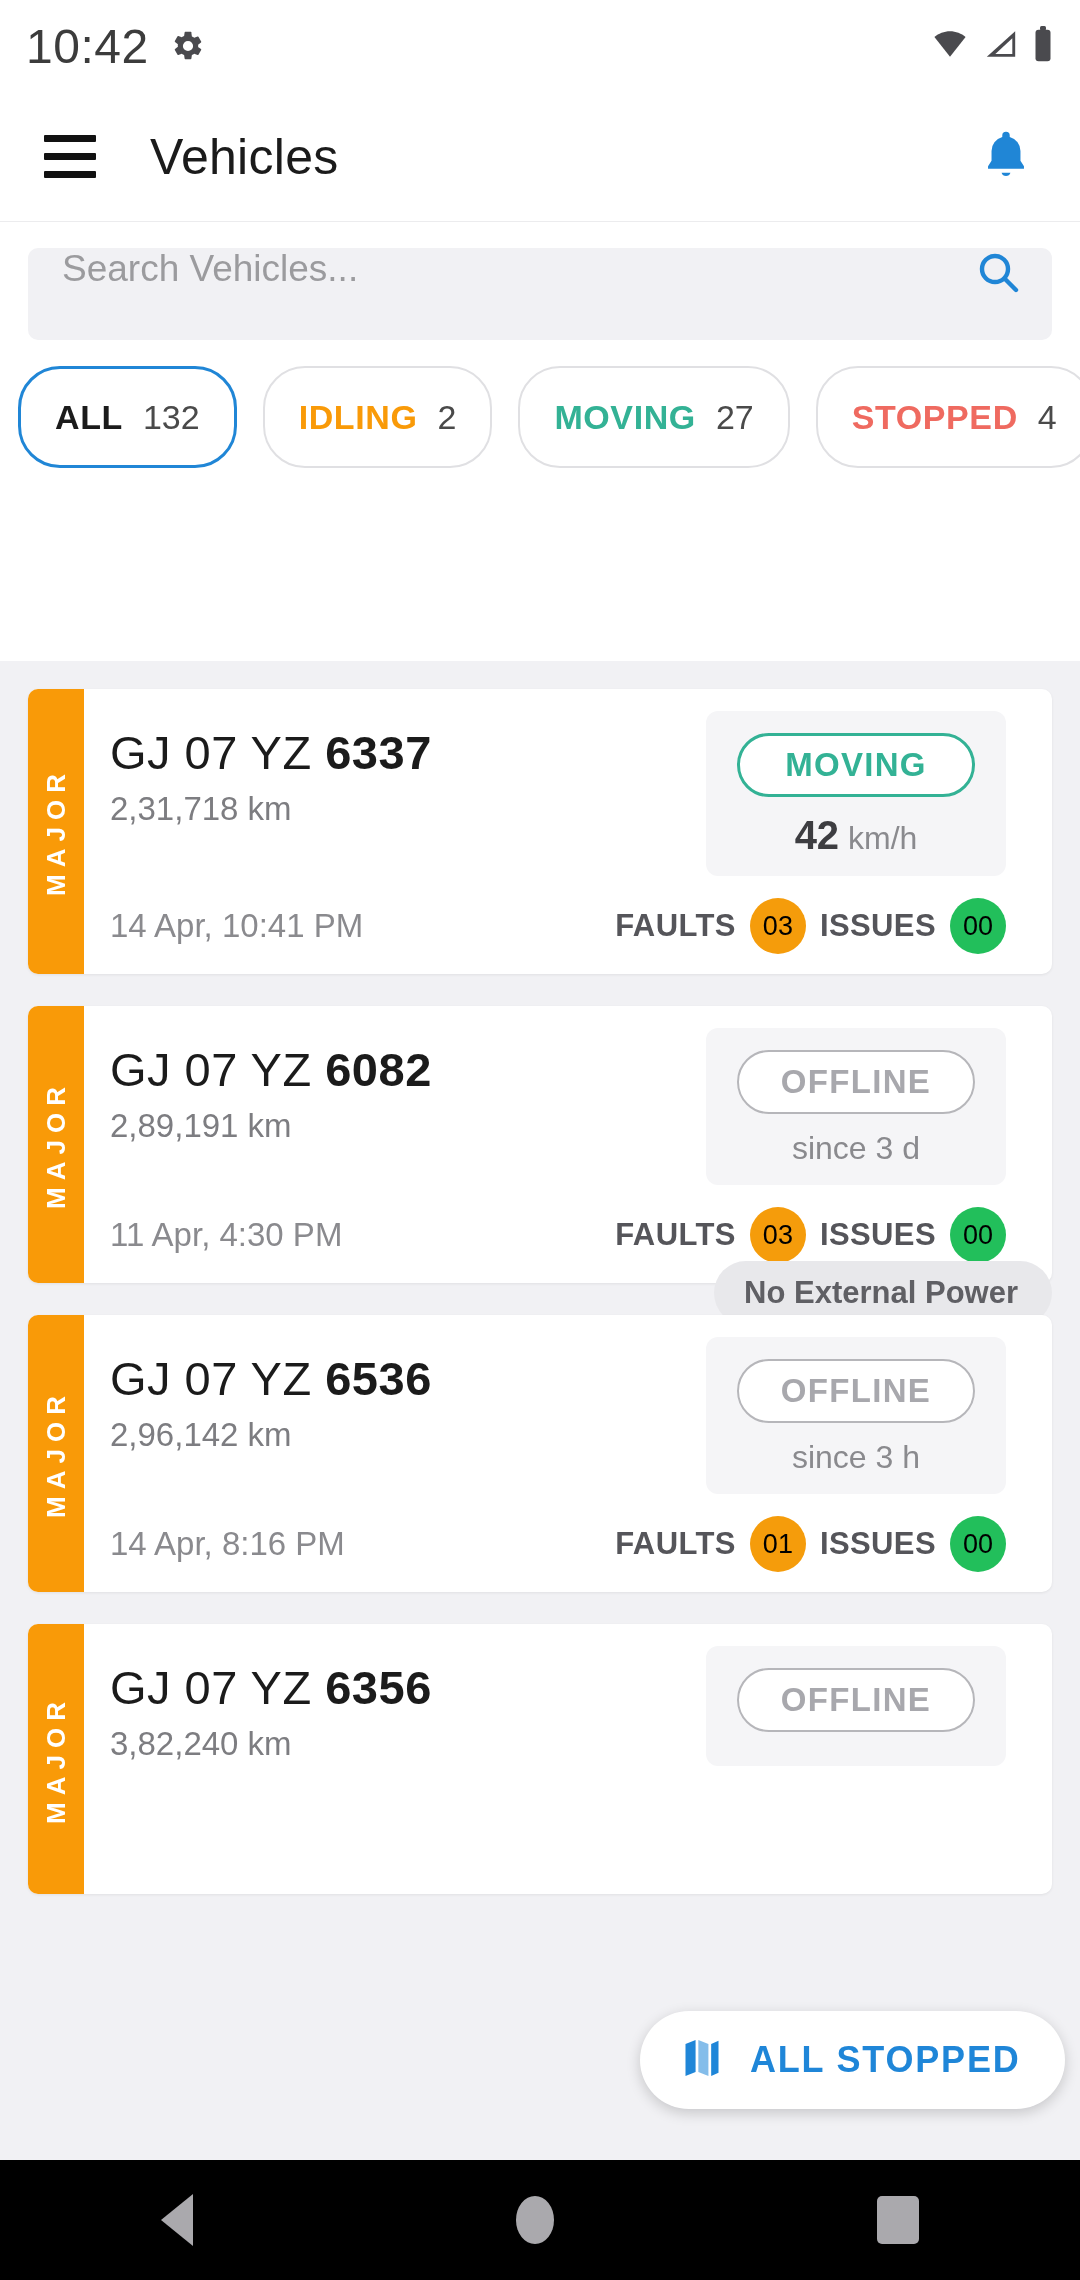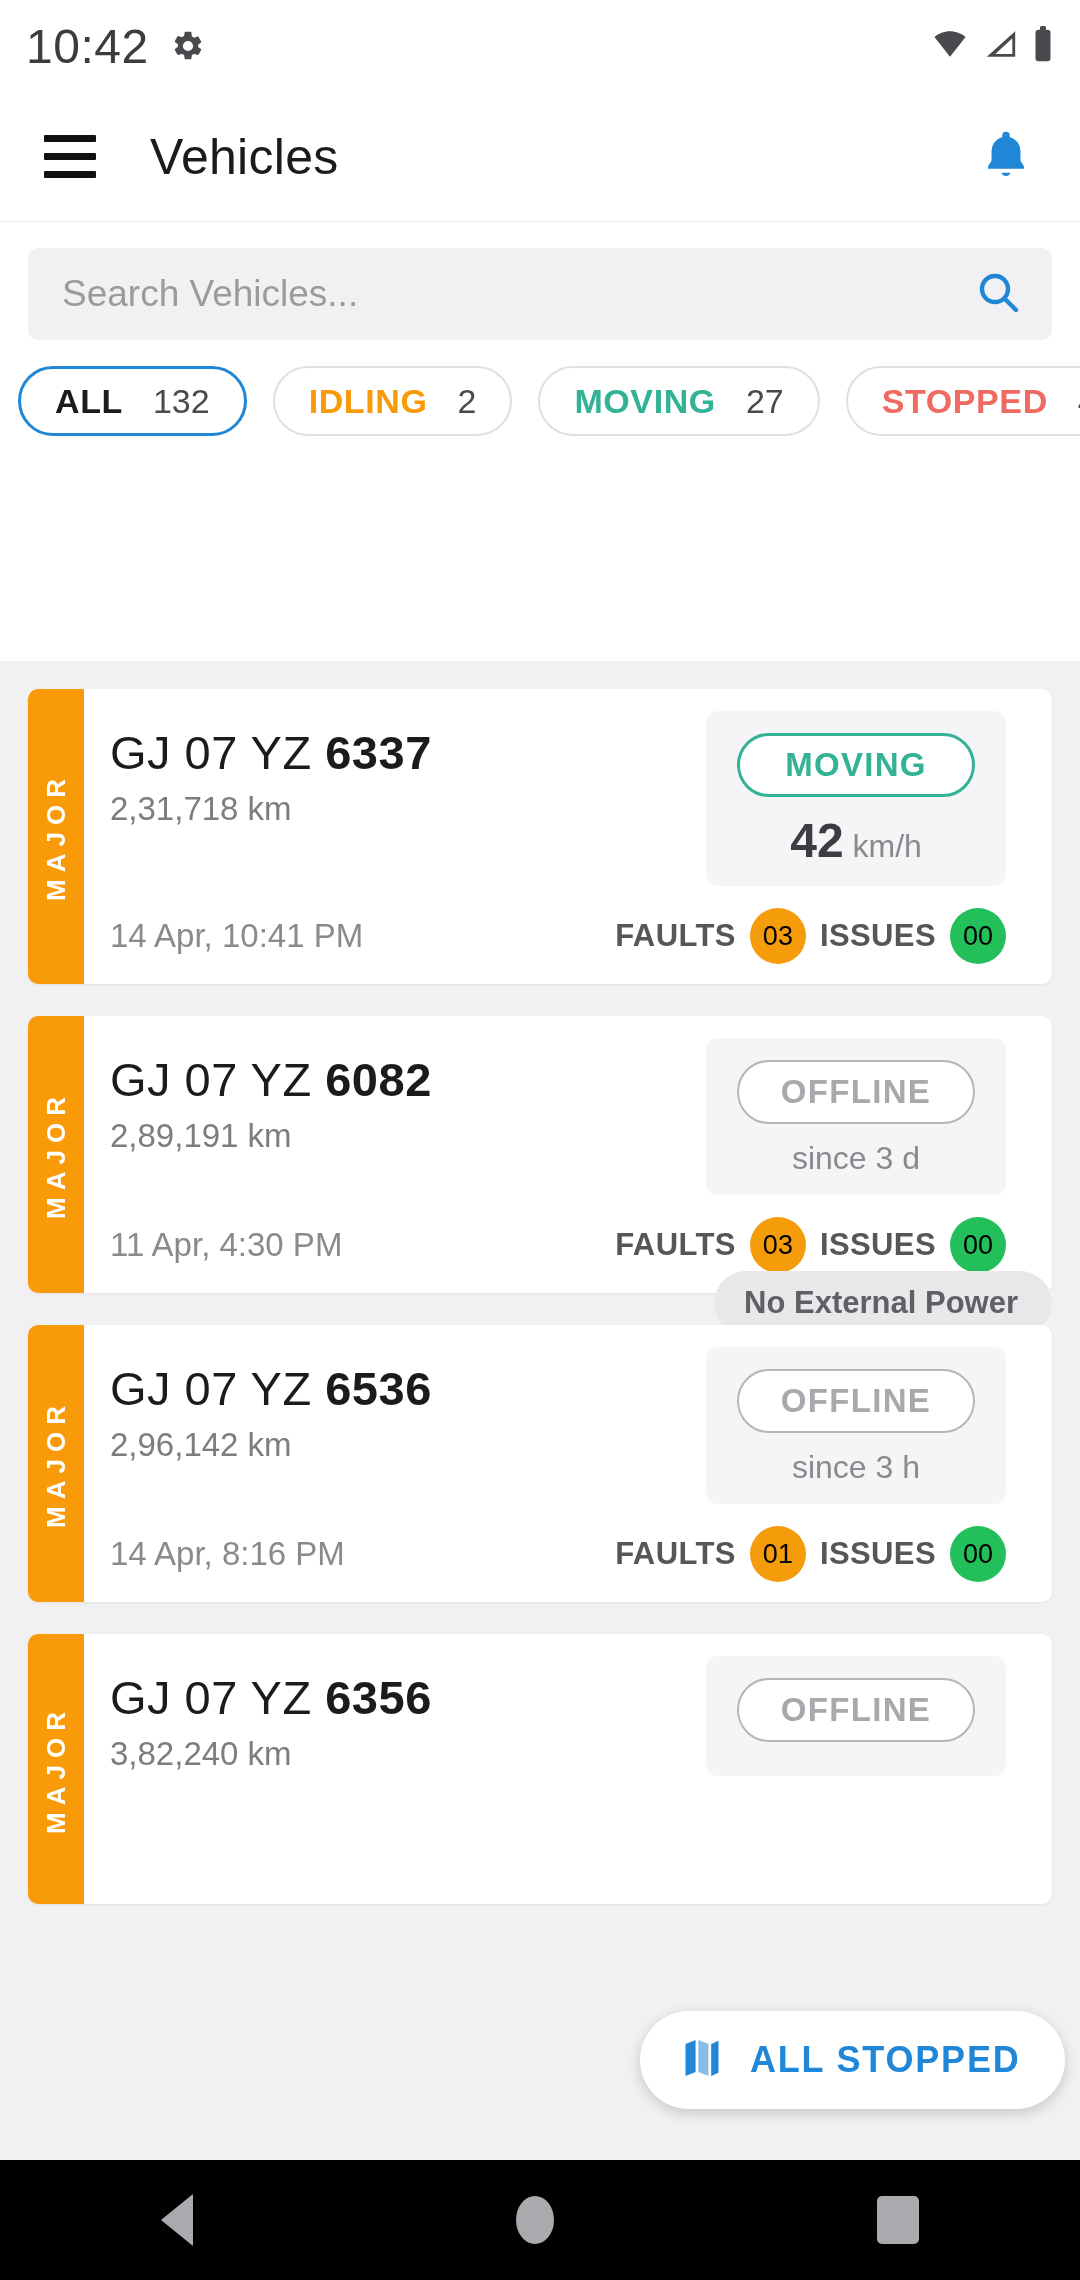--- a/index.html
+++ b/index.html
@@ -39,41 +39,41 @@
     margin-left:54px;
     font-size:50px; color:#1b1b1b; font-weight:400;
     letter-spacing:.3px;
   }
   .appbar-spacer { flex:1; }
 
   
   .searchwrap { padding:26px 28px 20px 28px; background:#fff; }
   .searchbox {
     height:92px; border-radius:10px; background:#f1f1f4;
-    display:flex; align-items:center; padding:0 30px 0 34px;
+    display:flex; align-items:flex-start; padding:0 30px 0 34px;
   }
   .searchbox input {
     flex:1; border:none; outline:none; background:transparent;
     font-family:"Liberation Sans", sans-serif;
     font-size:37px; color:#3a3a3a;
   }
   .searchbox input::placeholder { color:#9b9b9e; }
 
   
   .chiprow {
     display:flex; gap:26px;
     padding:6px 0 26px 18px;
     background:#fff;
     overflow:hidden;
   }
   .chip {
     flex:0 0 auto;
-    height:70px; border-radius:42px;
+    height:102px; border-radius:42px;
     border:2px solid #e0e0e3; background:#fff;
-    display:flex; align-items:center; gap:30px;
+    display:flex; align-items:center; gap:20px;
     padding:0 34px;
     white-space:nowrap;
   }
   .chip.selected { border-color:#2086d6; border-width:3px; }
   .chip-label { font-size:34px; font-weight:bold; letter-spacing:.6px; }
   .chip-count { font-size:34px; color:#4a4a4a; }
 
   
   .listarea {
     position:absolute;
@@ -120,21 +120,21 @@
   }
   .statuspill {
     width:238px; height:64px; border-radius:34px;
     border:3px solid #33b295; background:#fff;
     display:flex; align-items:center; justify-content:center;
     font-size:33px; font-weight:bold; letter-spacing:1.3px;
     color:#33b295;
   }
   .statuspill.offline { border-color:#b6b6ba; color:#a8a8ad; border-width:2px; }
   .substat { margin-top:16px; font-size:32px; color:#8a8a8e; }
-  .substat .spd { font-size:48px; font-weight:bold; color:#3d3d41; }
+  .substat .spd { font-size:40px; font-weight:bold; color:#3d3d41; }
   .cardbottom {
     display:flex; align-items:center;
     margin-top:22px;
   }
   .ts { font-size:33px; color:#8a8a8e; flex:1; }
   .counters { display:flex; align-items:center; gap:14px; }
   .ctr-label { font-size:31px; font-weight:bold; color:#55555a; letter-spacing:.4px; }
   .ctr-badge {
     width:56px; height:56px; border-radius:50%;
     display:flex; align-items:center; justify-content:center;

